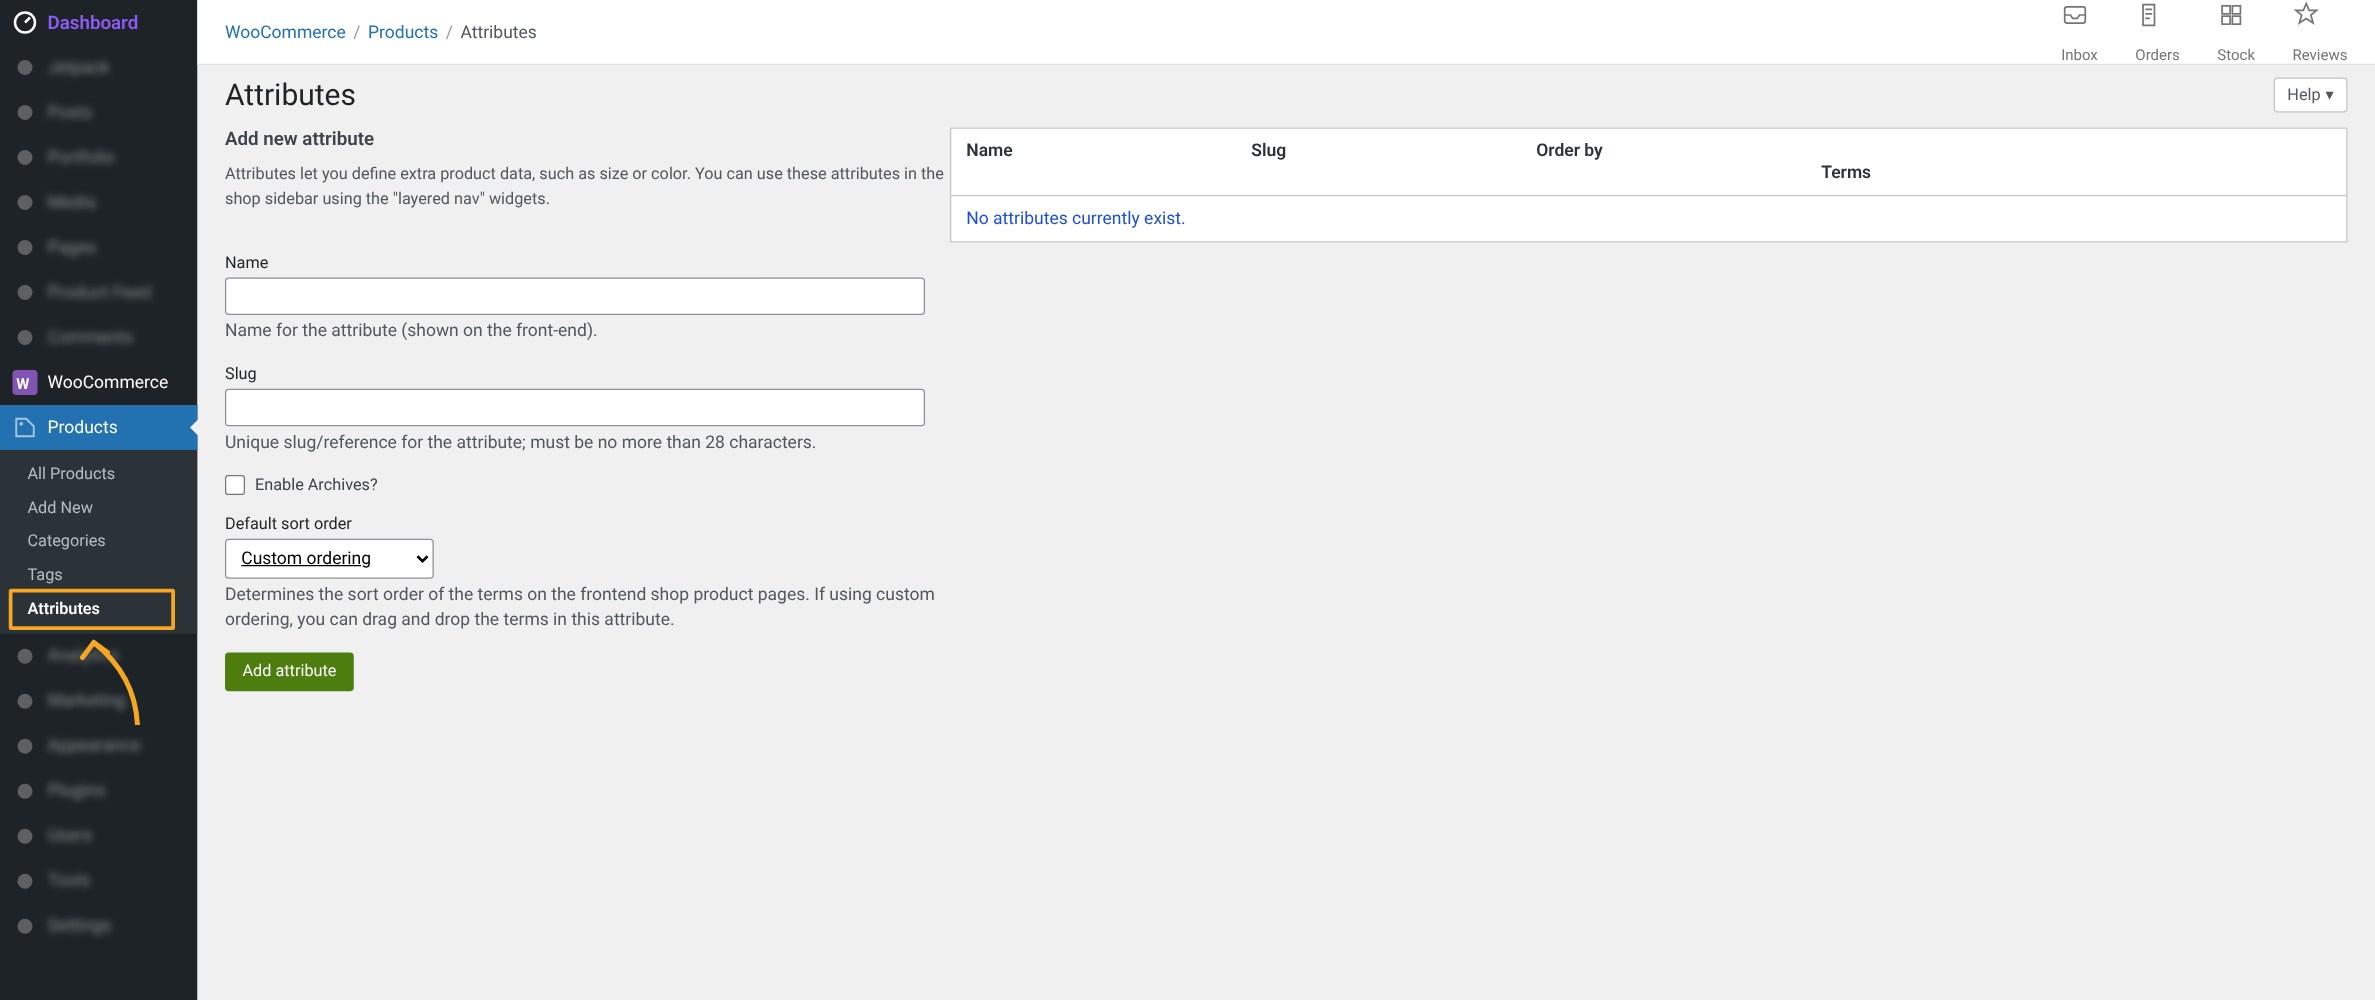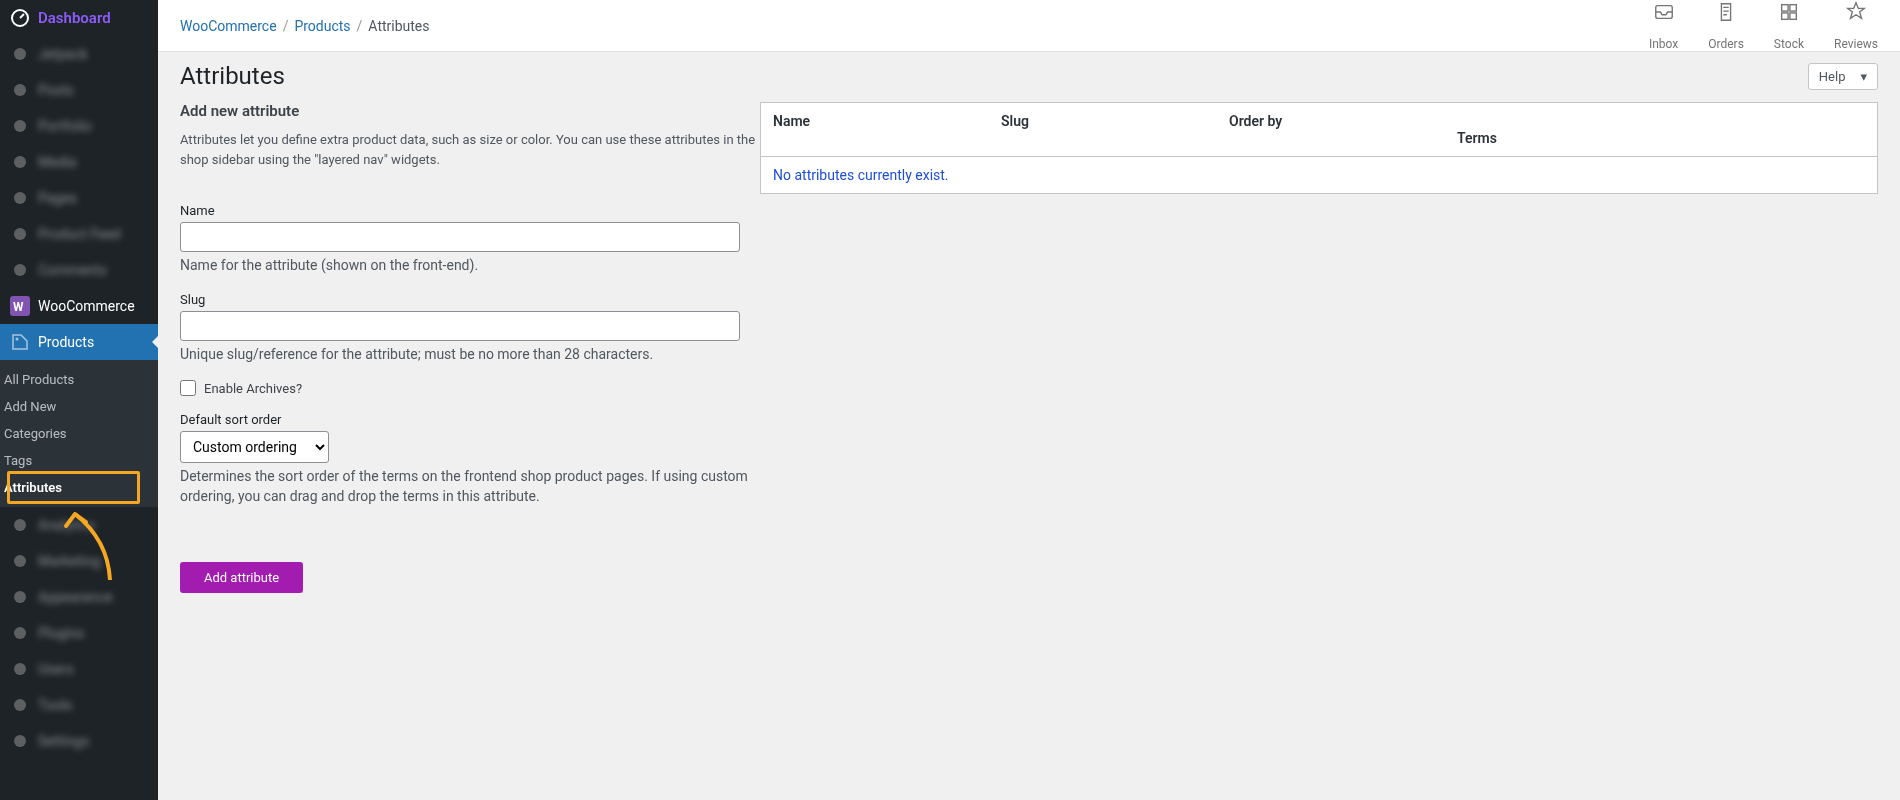--- a/index.html
+++ b/index.html
@@ -8,49 +8,49 @@
 .sidebar-item { display:flex; align-items:center; padding:8px 10px; color:#eee; cursor:pointer; gap:8px; }
 .sidebar-item .icon { width:20px; height:20px; display:flex; align-items:center; justify-content:center; opacity:.6; }
 .sidebar-item.dashboard { font-weight:600; font-size:15px; color:#8b5cf6; }
 .sidebar-item.dashboard .icon { opacity:1; }
 .sidebar-item.blurred span:last-child { filter:blur(3px); opacity:.5; }
 .sidebar-item.active { background:#2271b1; color:#fff; position:relative; font-weight:400; }
 .sidebar-item.active::after { content:""; position:absolute; right:-1px; top:50%; transform:translateY(-50%); border:7px solid transparent; border-right-color:#f0f0f1; }
 .sidebar-item.woo { color:#fff; }
 .sidebar-item.woo .icon { background:#7f54b3; border-radius:3px; opacity:1; }
 .sidebar-sub { background:#2c3338; padding:6px 0; }
-.sidebar-sub-item { padding:6px 4px; font-size:13px; color:rgba(240,246,252,.7); cursor:pointer; }
+.sidebar-sub-item { padding:6px 22px; font-size:13px; color:rgba(240,246,252,.7); cursor:pointer; }
 .sidebar-sub-item.current { color:#fff; font-weight:600; position:relative; }
 .highlight-box { position:absolute; border:3px solid #f5a623; left:7px; right:18px; top:-3px; bottom:-3px; border-radius:2px; }
 .highlight-arrow { position:absolute; left:60px; top:510px; width:60px; height:74px; pointer-events:none; }
 .main { flex:1; display:flex; flex-direction:column; background:#f0f0f1; }
 .topbar { display:flex; align-items:center; justify-content:space-between; background:#fff; border-bottom:1px solid #e0e0e0; padding:0 22px; height:52px; }
 .breadcrumb { font-size:14px; color:#50575e; display:flex; gap:6px; align-items:center; }
 .breadcrumb a { color:#2271b1; text-decoration:none; }
 .breadcrumb .sep { color:#999; }
 .top-actions { display:flex; gap:30px; align-items:center; }
-.top-action { display:flex; flex-direction:column; align-items:center; font-size:12px; color:#757575; cursor:pointer; gap:14px; }
+.top-action { display:flex; flex-direction:column; align-items:flex-start; font-size:12px; color:#757575; cursor:pointer; gap:14px; }
 .top-action svg { width:22px; height:22px; }
 .content { padding:10px 22px 22px; display:flex; flex-direction:column; gap:0; flex:1; overflow:auto; }
 .title-row { display:flex; justify-content:space-between; align-items:center; margin-bottom:12px; }
 h1 { font-size:24px; font-weight:400; color:#1d2327; }
-.help-btn { border:1px solid #c3c4c7; background:#fff; padding:5px 10px; font-size:13px; border-radius:3px; color:#50575e; cursor:pointer; display:flex; align-items:center; gap:15px; }
+.help-btn { border:1px solid #c3c4c7; background:#fff; padding:5px 10px; font-size:13px; border-radius:3px; color:#50575e; cursor:pointer; display:flex; align-items:center; gap:4px; }
 .cols { display:flex; align-items:flex-start; }
 .col-left { width:580px; }
 .col-right { flex:1; }
 .section-title { font-size:15px; font-weight:600; margin-bottom:10px; }
 .desc { font-size:13px; color:#50575e; line-height:1.5; margin-bottom:34px; max-width:580px; }
 .form-row { margin-bottom:16px; }
 .form-row label { display:block; font-size:13px; margin-bottom:4px; color:#1d2327; }
 .form-row input[type=text], .form-row select { width:100%; max-width:560px; padding:6px 8px; border:1px solid #8c8f94; border-radius:3px; font-size:14px; background:#fff; }
 .form-row .help { font-size:14px; color:#50575e; margin-top:4px; line-height:1.4; }
 .checkbox-row { display:flex; align-items:center; gap:8px; font-size:13px; }
 .checkbox-row input { width:16px; height:16px; }
-.select-wrap select { width:149px; }
-.btn-primary { background:#a21caf; color:#fff; border:none; padding:8px 24px; font-size:13px; border-radius:3px; cursor:pointer;margin-top:40px; }
+.select-wrap select { width:167px;text-decoration:underline; }
+.btn-primary { background:#4d7c0f; color:#fff; border:none; padding:8px 14px; font-size:13px; border-radius:3px; cursor:pointer; }
 .table { border:1px solid #c3c4c7; background:#fff; }
 .table-head, .table-row { display:flex; }
 .table-head { border-bottom:1px solid #c3c4c7; }
 .th, .td { padding:10px 12px; font-size:14px; text-align:left; }
 .th { font-weight:600; color:#2c3338; }
 .th:nth-child(1), .td:nth-child(1){ flex:1; }
 .th:nth-child(2), .td:nth-child(2){ flex:1; }
 .th:nth-child(3), .td:nth-child(3){ flex:1; }
 .th:nth-child(4), .td:nth-child(4){ flex:2;margin-top:17px; }
 .table-row .td { color:#1d4ed8; font-size:14px; }

